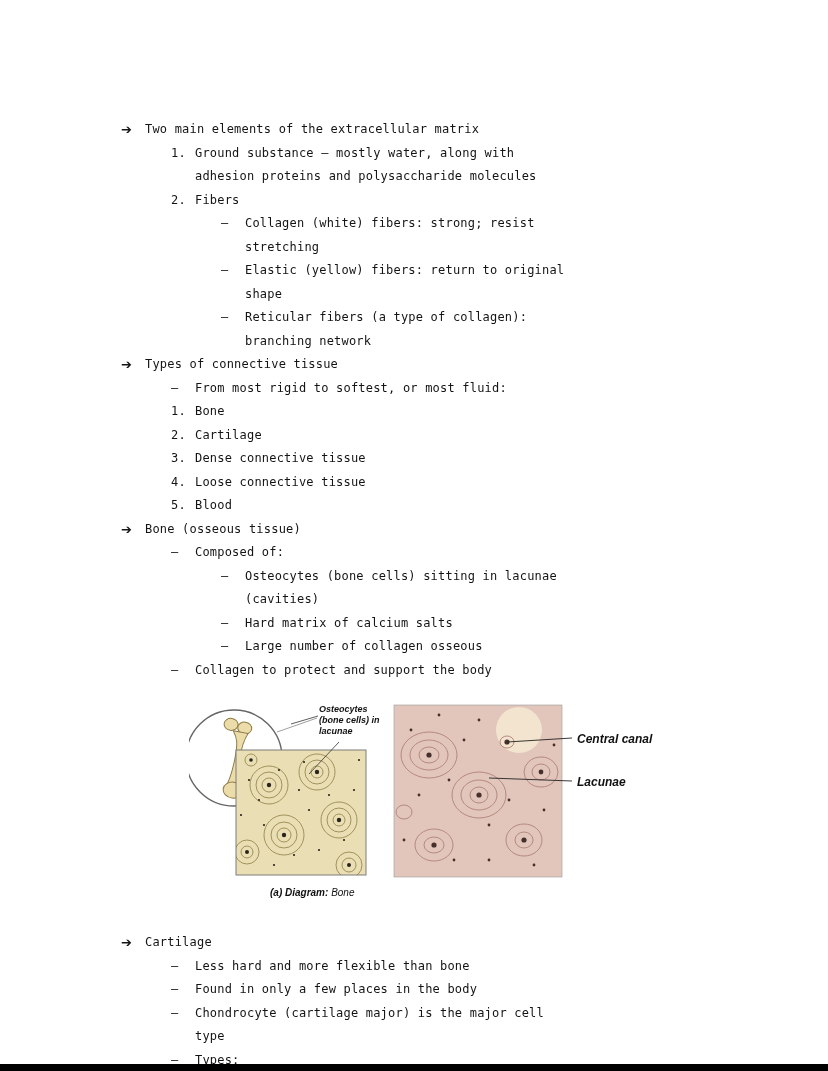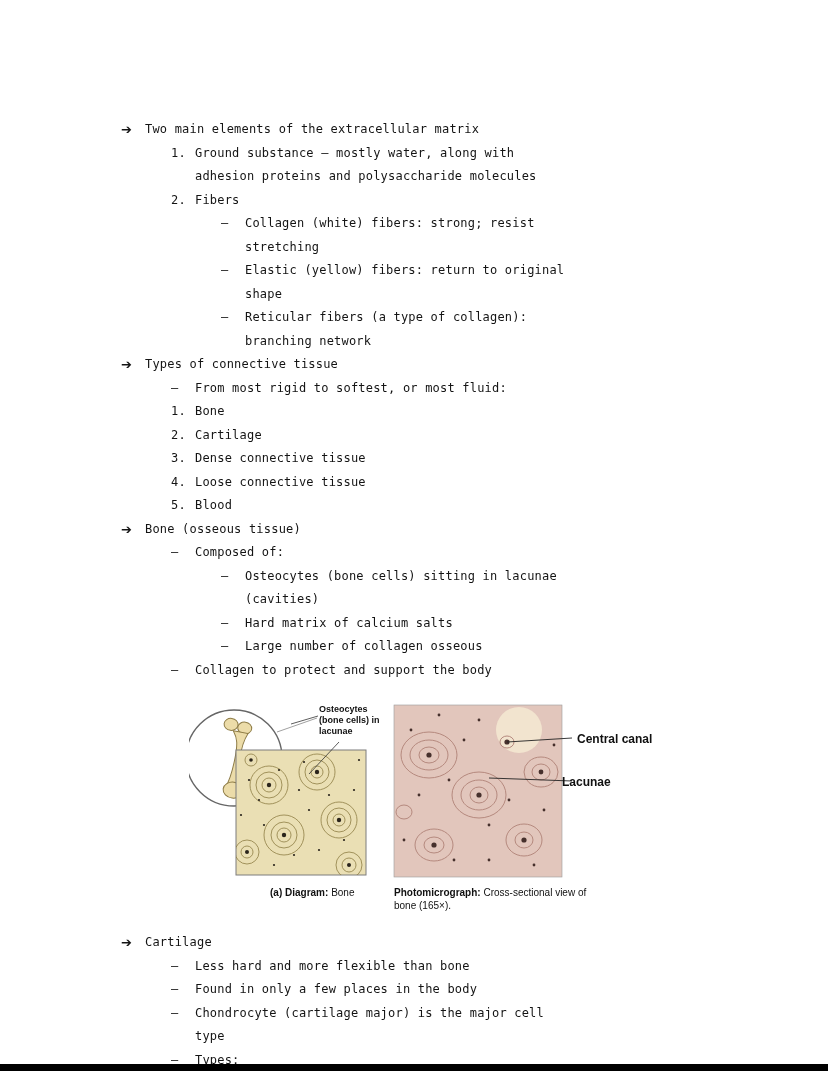--- a/index.html
+++ b/index.html
@@ -36,20 +36,21 @@
   .lvl1 { margin-left:50px; }
   .lvl2 { margin-left:100px; }
   .txt { flex:1 1 auto; }
 
   
   .figure {
     position:relative;
     width:592px;
     height:215px;
     margin:18px 0 16px 68px;
+    font-style:italic;
   }
   .fig-svg { position:absolute; left:0; top:0; }
   .fig-callout {
     position:absolute; left:130px; top:4px; width:70px;
     font-family:"Liberation Sans", sans-serif;
     font-weight:bold; font-size:9px; line-height:11px; color:#111;
   }
   .fig-label {
     position:absolute;
     font-family:"Liberation Sans", sans-serif;
@@ -262,24 +263,23 @@
               <circle cx="290" cy="20" r="1.4"></circle>
           </g>
         </g>
 
         <line x1="318" y1="42" x2="383" y2="38" stroke="#222222" stroke-width="0.9"></line>
         <line x1="300" y1="78" x2="383" y2="81" stroke="#222222" stroke-width="0.9"></line>
       </svg>
 
       <div class="fig-callout">Osteocytes (bone cells) in lacunae</div>
       <div class="fig-label" style="left:388px; top:32px;">Central canal</div>
-      <div class="fig-label" style="left:373px; top:75px;">Lacunae</div>
+      <div class="fig-label" style="left:388px; top:75px;">Lacunae</div>
 
       <div class="fig-caption" style="left:45px;padding-left:36px;"><b>(a) Diagram:</b> <span>Bone</span></div>
-      <div class="fig-caption" style="left:205px; width:195px;"><b>Photomicrograph:</b> <span>Cross-sectional view of bone (165×).</span></div>
     </div>
 
     <div class="line lvl0">
         <span class="marker arrow">➔</span>
         <span class="txt">Cartilage</span>
       </div>
     <div class="line lvl1">
         <span class="marker">–</span>
         <span class="txt">Less hard and more flexible than bone</span>
       </div>

